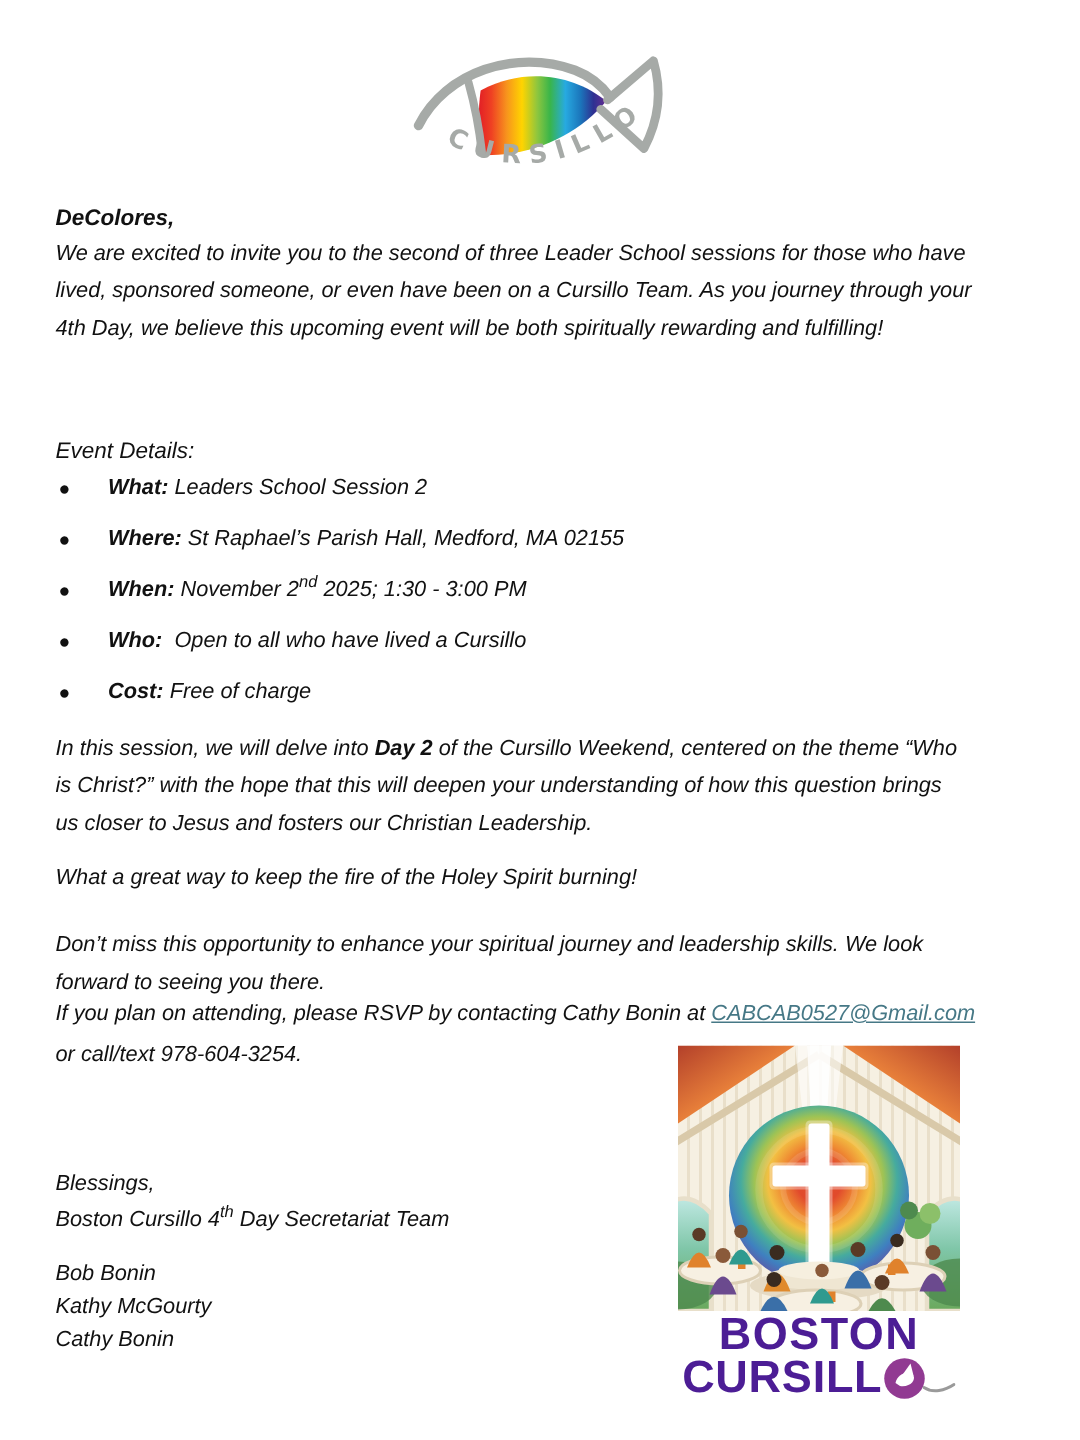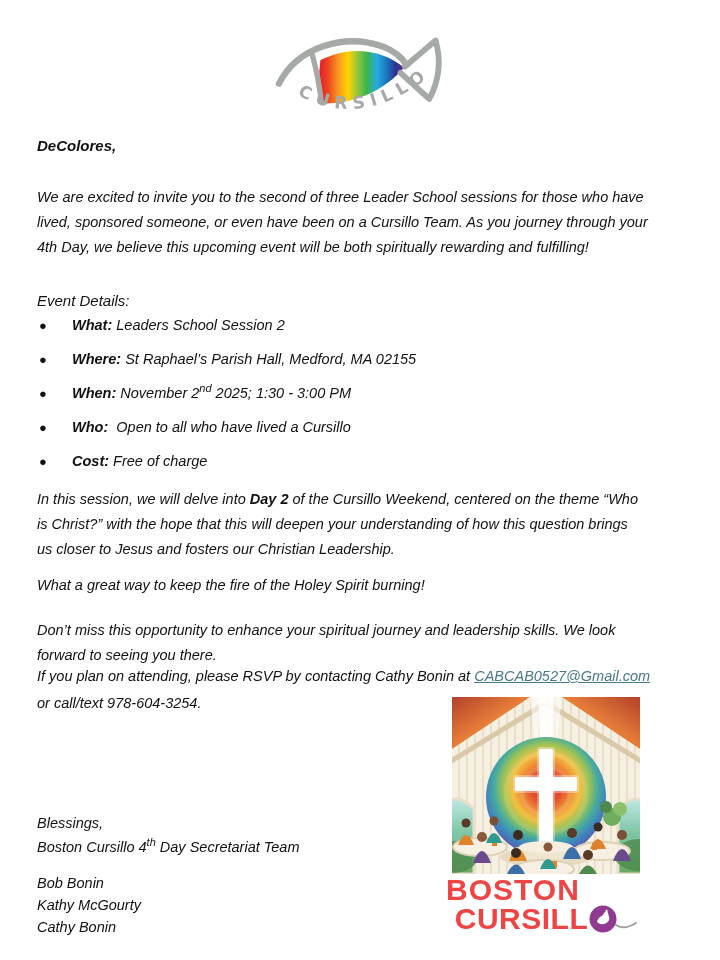--- a/index.html
+++ b/index.html
@@ -27,22 +27,22 @@
   a.email-link{color:#467886;cursor:pointer;}
   .sig{left:37px;width:400px;font-size:14.5px;margin:0;}
   .sig .blessings{line-height:20px;margin-bottom:3px;}
   .sig .team{line-height:22px;margin-bottom:14px;}
   .sig .name{line-height:22px;}
   
   .fish-logo{left:270px;top:26px;width:180px;height:92px;}
   
   .photo{left:452px;top:697px;width:188px;height:177px;}
   .wordmark{
-    left:446px;top:876px;width:200px;text-align:left;font-style:normal;
-    font-family:"Liberation Sans",sans-serif;font-weight:bold;color:#ef4444;
+    left:446px;top:876px;width:200px;text-align:center;font-style:normal;
+    font-family:"Liberation Sans",sans-serif;font-weight:bold;color:#4c1d95;
   }
   .wordmark .l1{font-size:30px;line-height:28px;letter-spacing:1px;}
   .wordmark .l2{display:flex;align-items:center;justify-content:center;font-size:30px;line-height:30px;letter-spacing:0.5px;}
   .dove-o{margin-left:1px;display:inline-block;}
 </style>
 </head>
 <body>
 
 <div class="page">
 
@@ -73,21 +73,21 @@
 
       <path id="tcurve" d="M26,74 Q100,118 180,54" fill="none"></path>
       <text font-family="DejaVu Sans, sans-serif" font-style="normal" font-weight="600" font-size="19" fill="#a6aaa7" letter-spacing="7">
         <textPath href="#tcurve" startOffset="3%">CURSILLO</textPath>
       </text>
     </svg>
   </div>
 
   <p class="abs para salutation" style="top:133px">DeColores,</p>
 
-  <p class="abs para" style="top:185px">We are excited to invite you to the second of three Leader School sessions for those who have
+  <p class="abs para" style="top:157px">We are excited to invite you to the second of three Leader School sessions for those who have
 lived, sponsored someone, or even have been on a Cursillo Team. As you journey through your
 4th Day, we believe this upcoming event will be both spiritually rewarding and fulfilling!</p>
 
   <p class="abs para heading" style="top:288px">Event Details:</p>
 
   <ul class="abs bullets" style="top:316px">
     <li>
       <span class="dot">●</span>
       <span class="b">What:</span><span> Leaders School Session 2</span>
     </li>
@@ -113,21 +113,21 @@
 is Christ?” with the hope that this will deepen your understanding of how this question brings
 us closer to Jesus and fosters our Christian Leadership.</span></p>
 
   <p class="abs para" style="top:573px">What a great way to keep the fire of the Holey Spirit burning!</p>
 
   <p class="abs para" style="top:618px">Don’t miss this opportunity to enhance your spiritual journey and leadership skills. We look
 forward to seeing you there.</p>
 
   <p class="abs para" style="top:663px;line-height:27px"><span>If you plan on attending, please RSVP by contacting Cathy Bonin at </span><a class="email-link" href="#">CABCAB0527@Gmail.com</a><br><span>or call/text 978-604-3254.</span></p>
 
-  <div class="abs sig" style="top:813px">
+  <div class="abs sig" style="top:779px">
     <div class="blessings">Blessings,</div>
     <div class="team"><span>Boston Cursillo 4</span><sup>th</sup><span> Day Secretariat Team</span></div>
     <div class="name">Bob Bonin</div>
     <div class="name">Kathy McGourty</div>
     <div class="name">Cathy Bonin</div>
   </div>
 
   <div class="abs photo">
     <svg width="188" height="177" viewBox="0 0 188 177">
       <defs>

